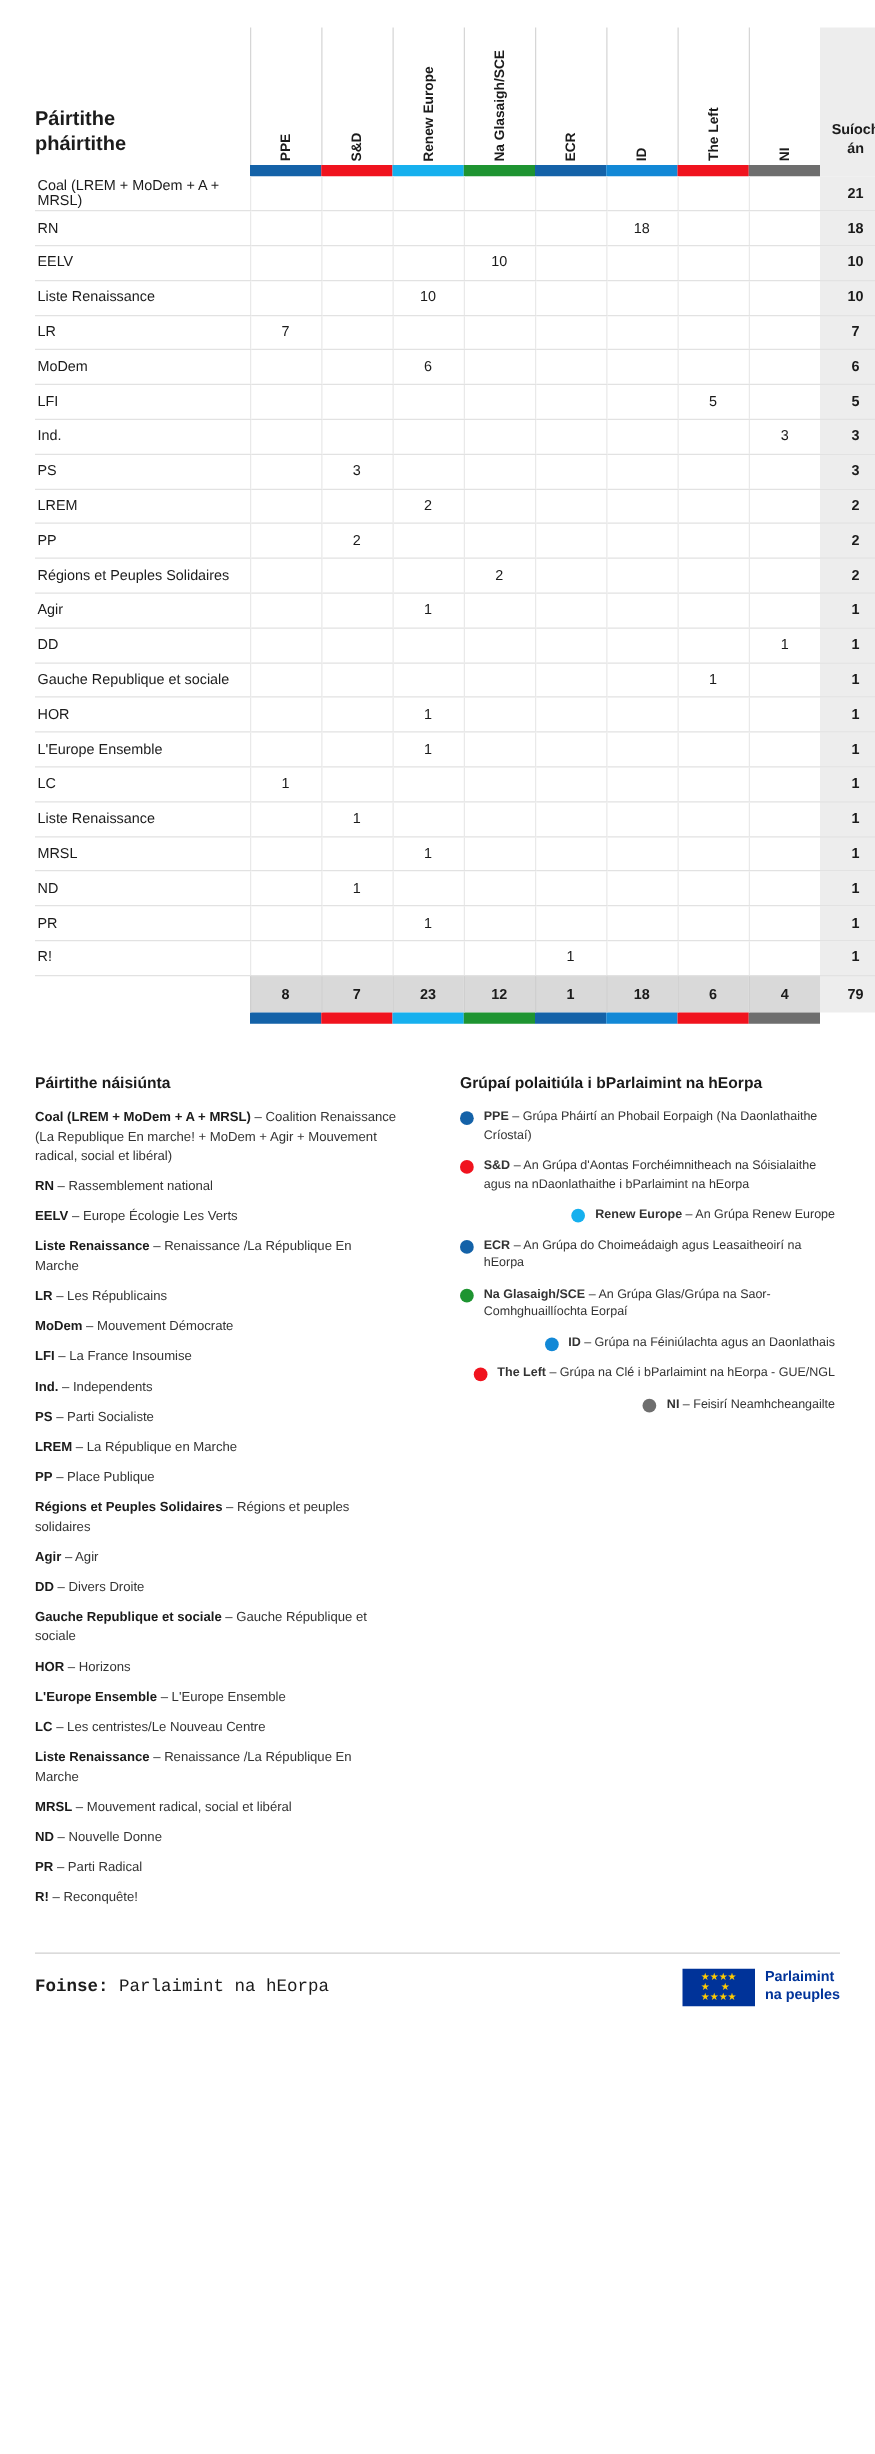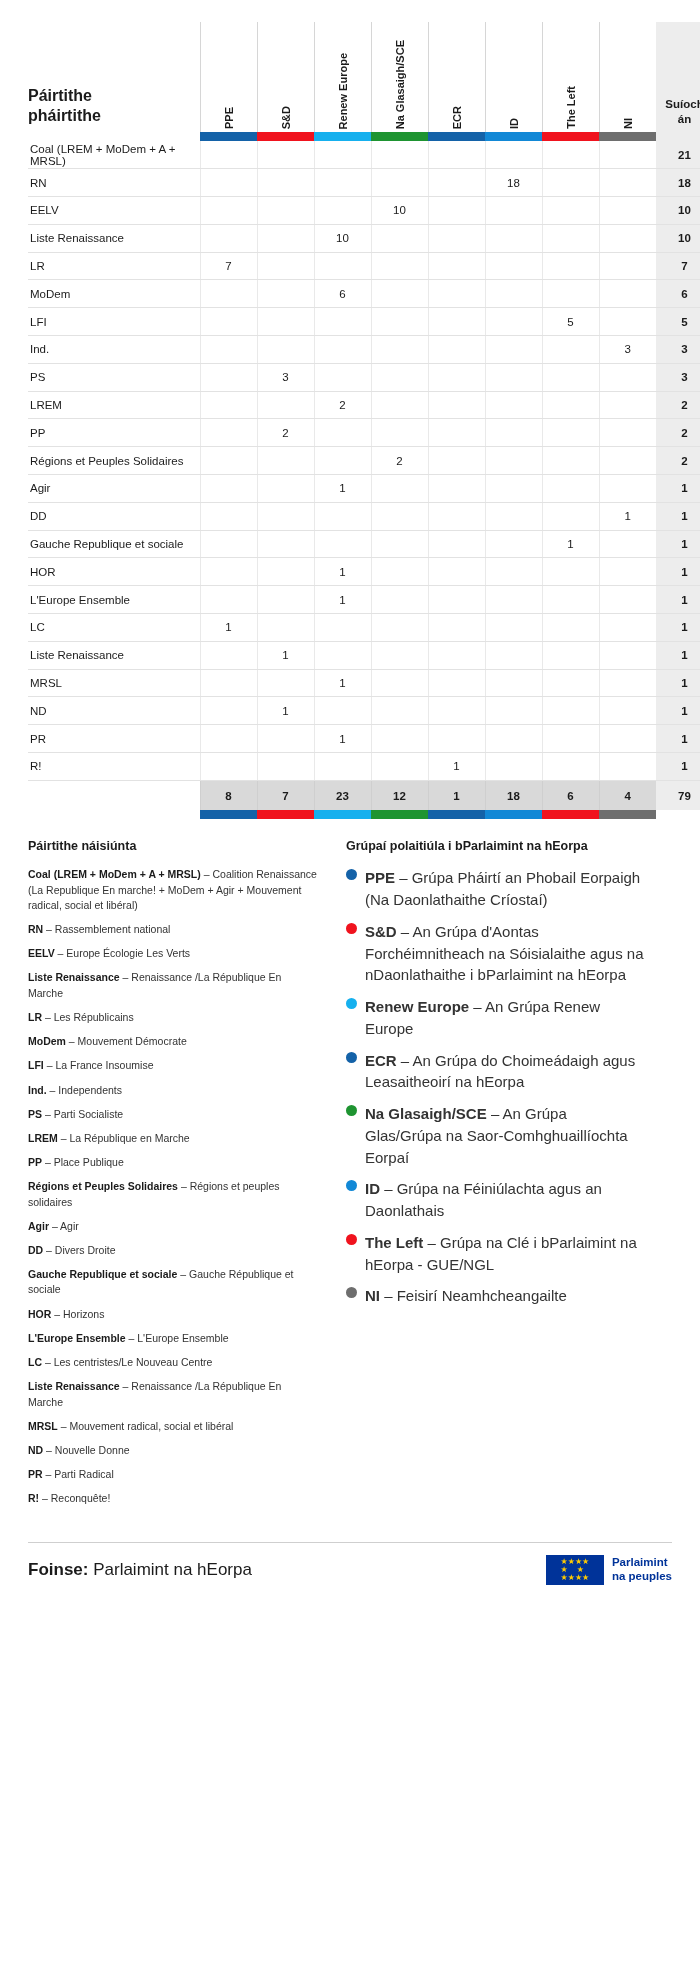--- a/index.html
+++ b/index.html
@@ -103,66 +103,67 @@
     border-left: 1px solid #cfcfcf;
   }
   tbody tr.total td.party { background: #ffffff; border-left: none; }
   tbody tr.total td.seats { background: #ededed; border-left: none; }
 
   .footbar td { height: 9px; padding: 0; border: none; }
 
   
   .legend-wrap {
     display: flex;
-    gap: 28px;
-    margin-top: 20px;
+    gap: 50px;
+    margin-top: 40px;
   }
   .legend-col-left { width: 290px; }
   .legend-col-right { width: 300px; }
   .legend-title {
     font-size: 12.5px;
     font-weight: bold;
     color: #1b1b1b;
     margin-bottom: 14px;
   }
   .legend-item {
     font-size: 10.5px;
     line-height: 1.45;
     margin-bottom: 9px;
     color: #333;
   }
   .legend-item b { color: #1b1b1b; }
   .grp-item {
     display: flex;
     align-items: flex-start;
     gap: 8px;
-    font-size: 15px;
+    font-size: 10px;
     line-height: 1.45;
     margin-bottom: 10px;
     color: #333;
+    justify-content: flex-end;
   }
   .dot {
     width: 11px; height: 11px; border-radius: 50%;
     flex: 0 0 11px; margin-top: 2px;
   }
 
   
   .note {
     margin-top: 34px;
     font-size: 10.5px;
     line-height: 1.55;
     color: #333;
     max-width: 640px;
   }
   .source-rule { border-top: 1px solid #cfcfcf; margin-top: 26px; }
   .source-row {
     display:flex; align-items:center; justify-content:space-between;
     padding: 12px 0 18px 0;
   }
-  .source-text { font-size: 17px; color:#1b1b1b; }
+  .source-text { font-size: 14px; color:#1b1b1b;font-family:Liberation Mono, monospace; }
   .source-text b { font-weight: bold; }
   .ep-logo { display:flex; align-items:center; gap:8px; }
   .ep-flag {
     width: 58px; height: 30px; background:#003399; position:relative;
     display:flex; align-items:center; justify-content:center;
   }
   .ep-flag .stars { color:#FFCC00; font-size: 8px; letter-spacing:0px; line-height:1; }
   .ep-name { font-size: 11.5px; font-weight: bold; color:#003399; line-height:1.2; }
 </style>
 </head>

